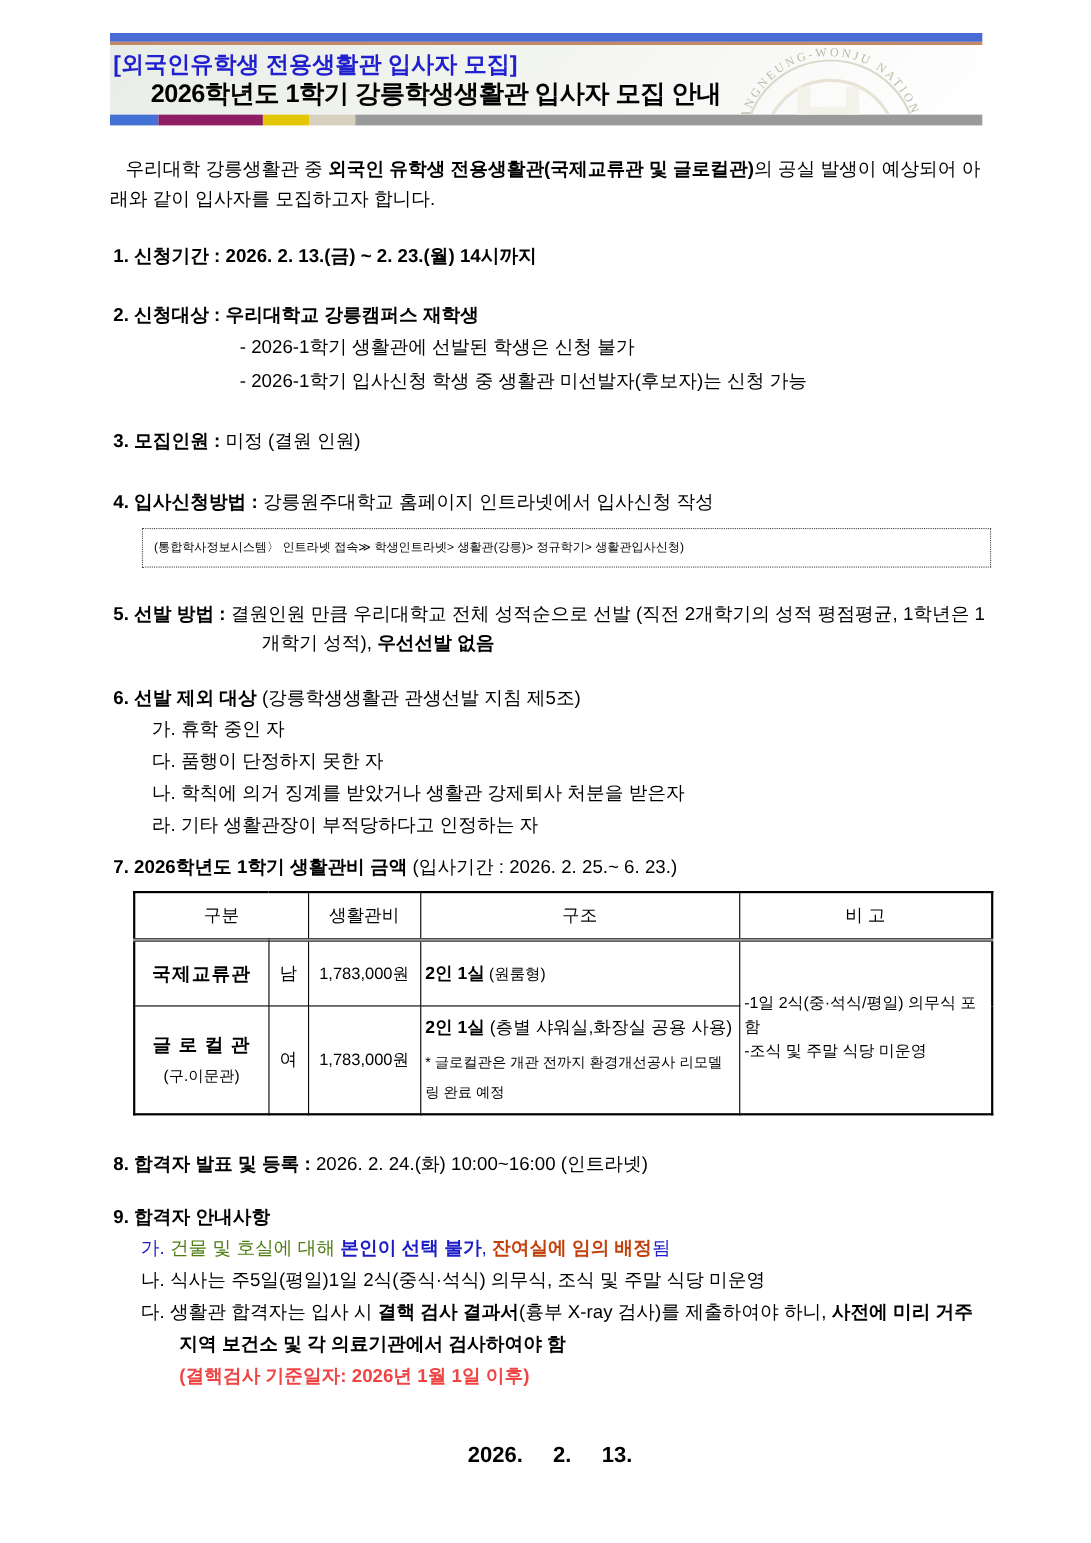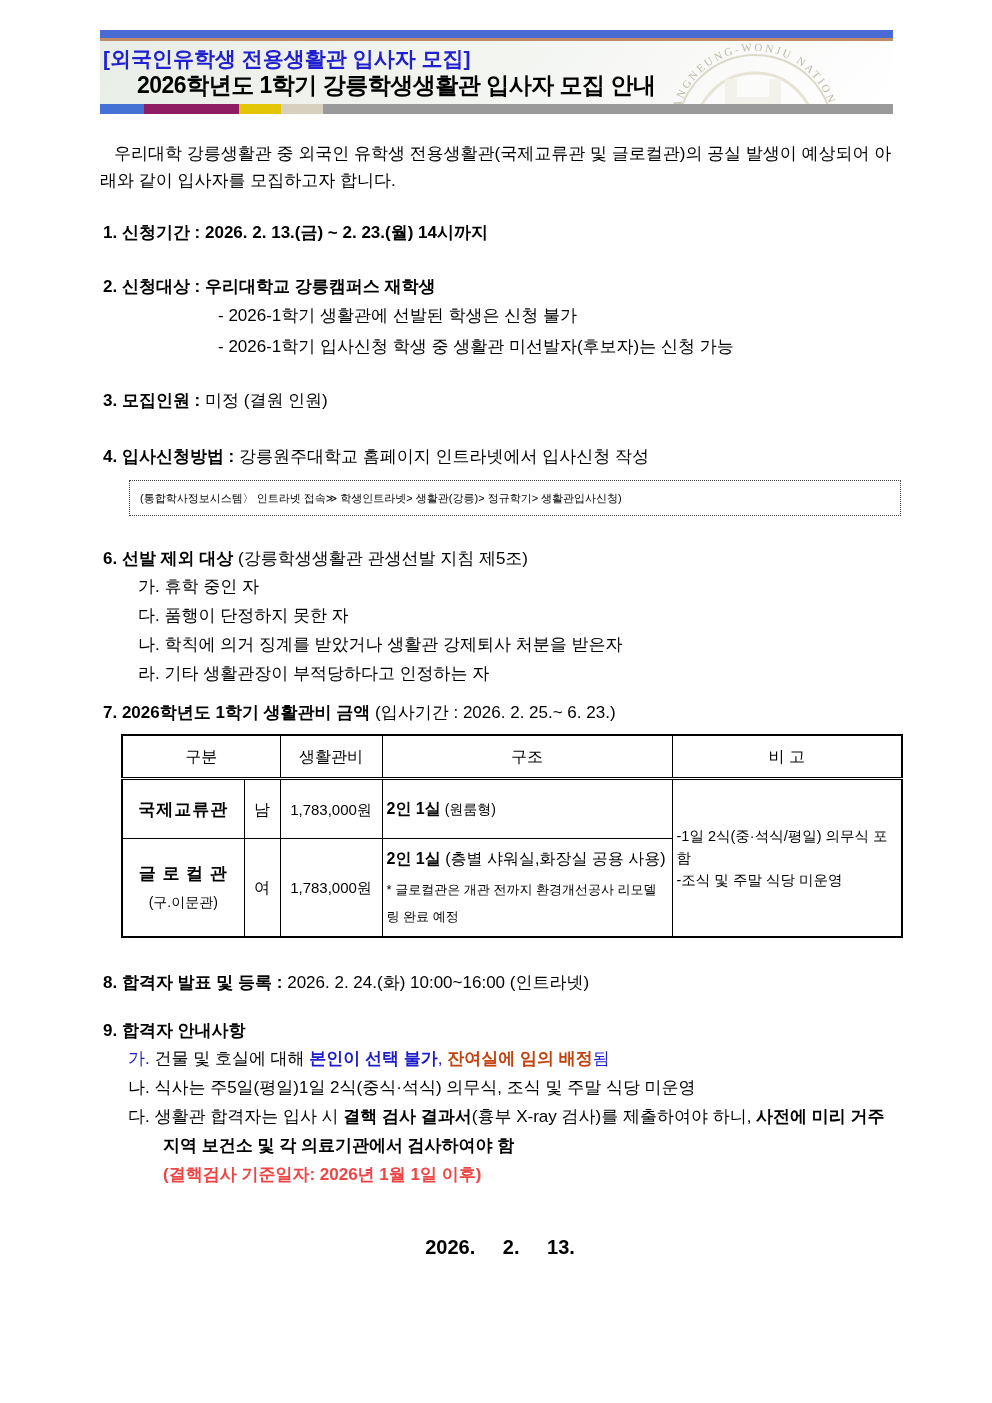--- a/index.html
+++ b/index.html
@@ -124,41 +124,44 @@
         <div class="seg" style="background: rgb(68, 114, 212); width: 44px;"></div>
         <div class="seg" style="background: rgb(142, 29, 99); width: 95px;"></div>
         <div class="seg" style="background: rgb(227, 198, 6); width: 42px;"></div>
         <div class="seg" style="background: rgb(216, 208, 191); width: 42px;"></div>
         <div class="seg" style="background: rgb(154, 154, 154); width: 570px; flex: 1 1 auto;"></div>
       </div>
   </div>
 
   <div class="content">
 
-    <p class="intro"><span>우리대학 강릉생활관 중 </span><span style="font-weight: normal;">외국인 유학생 전용생활관(국제교류관 및 글로컬관)</span><span>의 공실 발생이 예상되어 아래와 같이 입사자를 모집하고자 합니다.</span></p>
+    <p class="intro"><span>우리대학 강릉생활관 중 </span><span style="font-weight: bold;">외국인 유학생 전용생활관(국제교류관 및 글로컬관)</span><span>의 공실 발생이 예상되어 아래와 같이 입사자를 모집하고자 합니다.</span></p>
 
     <div class="item">
       <div class="item-head"><span style="font-weight: bold;">1. 신청기간 : 2026. 2. 13.(금) ~ 2. 23.(월) 14시까지</span></div>
     </div>
 
     <div class="item item2-m">
       <div class="item-head"><span style="font-weight: bold;">2. 신청대상 : 우리대학교 강릉캠퍼스 재학생</span></div>
       <div class="sub2"><span>- 2026-1학기 생활관에 선발된 학생은 신청 불가</span></div>
       <div class="sub2"><span>- 2026-1학기 입사신청 학생 중 생활관 미선발자(후보자)는 신청 가능</span></div>
     </div>
 
     <div class="item item3-m">
       <div class="item-head"><span style="font-weight: bold;">3. 모집인원 : </span><span>미정 (결원 인원)</span></div>
     </div>
 
     <div class="item item4-m">
       <div class="item-head"><span style="font-weight: bold;">4. 입사신청방법 : </span><span>강릉원주대학교 홈페이지 인트라넷에서  입사신청 작성</span></div>
       <div class="path-box">(통합학사정보시스템〉 인트라넷 접속≫ 학생인트라넷&gt; 생활관(강릉)&gt; 정규학기&gt; 생활관입사신청)</div>
     </div>
 
+    <div class="item item5-m">
+      <div class="item-head hang"><span style="font-weight: bold;">5. 선발 방법 : </span><span>결원인원 만큼 우리대학교 전체 성적순으로 선발 (직전 2개학기의 성적 평점평균, 1학년은 1개학기 성적), </span><span style="font-weight: bold;">우선선발 없음</span></div>
+    </div>
 
     <div class="item item6-m">
       <div class="item-head"><span style="font-weight: bold;">6. 선발 제외 대상 </span><span>(강릉학생생활관 관생선발 지침 제5조)</span></div>
       <div class="sub6"><span>가. 휴학 중인 자</span></div>
       <div class="sub6"><span>다. 품행이 단정하지 못한 자</span></div>
       <div class="sub6"><span>나. 학칙에 의거 징계를 받았거나 생활관 강제퇴사 처분을 받은자</span></div>
       <div class="sub6"><span>라. 기타 생활관장이 부적당하다고 인정하는 자</span></div>
     </div>
 
     <div class="item item7-m">
@@ -208,21 +211,21 @@
         </tbody>
       </table>
     </div>
 
     <div class="item item8-m">
       <div class="item-head"><span style="font-weight: bold;">8. 합격자 발표 및 등록 :  </span><span>2026. 2. 24.(화) 10:00~16:00 (인트라넷)</span></div>
     </div>
 
     <div class="item item9-m">
       <div class="item-head"><span style="font-weight: bold;">9. 합격자 안내사항</span></div>
-      <div class="sub9"><span style="color: rgb(27, 27, 200);">가. </span><span style="color: #000000;">건물 및 호실에 대해 </span><span style="font-weight: bold; color: rgb(27, 27, 200);">본인이 선택 불가</span><span style="color: rgb(27, 27, 200);">, </span><span style="font-weight: bold; color: #c2410c;">잔여실에 임의 배정</span><span style="color: rgb(27, 27, 200);">됨</span></div>
+      <div class="sub9"><span style="color: rgb(27, 27, 200);">가. </span><span style="color: #4d7c0f;">건물 및 호실에 대해 </span><span style="font-weight: bold; color: rgb(27, 27, 200);">본인이 선택 불가</span><span style="color: rgb(27, 27, 200);">, </span><span style="font-weight: bold; color: #c2410c;">잔여실에 임의 배정</span><span style="color: rgb(27, 27, 200);">됨</span></div>
       <div class="sub9"><span>나. 식사는 주5일(평일)1일 2식(중식·석식) 의무식, 조식 및 주말 식당 미운영</span></div>
       <div class="sub9"><span>다. 생활관 합격자는 입사 시 </span><span style="font-weight: bold;">결핵 검사 결과서</span><span>(흉부 X-ray 검사)를 제출하여야 하니, </span><span style="font-weight: bold;">사전에 미리 거주 지역 보건소 및 각 의료기관에서 검사하여야 함</span></div>
       <div class="sub9-note"><span style="font-weight: bold; color: #ef4444;">(결핵검사 기준일자: 2026년 1월 1일 이후)</span></div>
     </div>
 
     <div class="footer-date">2026. 2. 13.</div>
 
   </div>
 </div>
 

